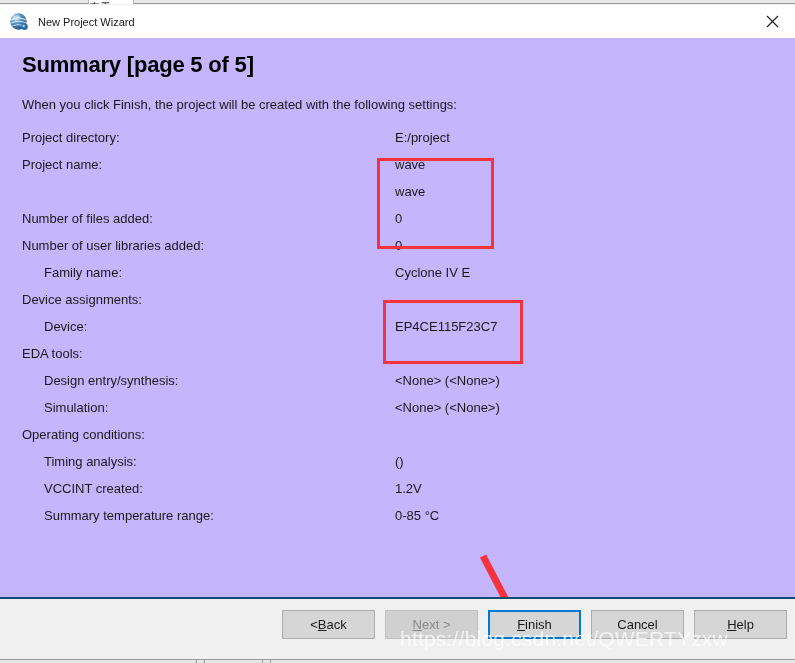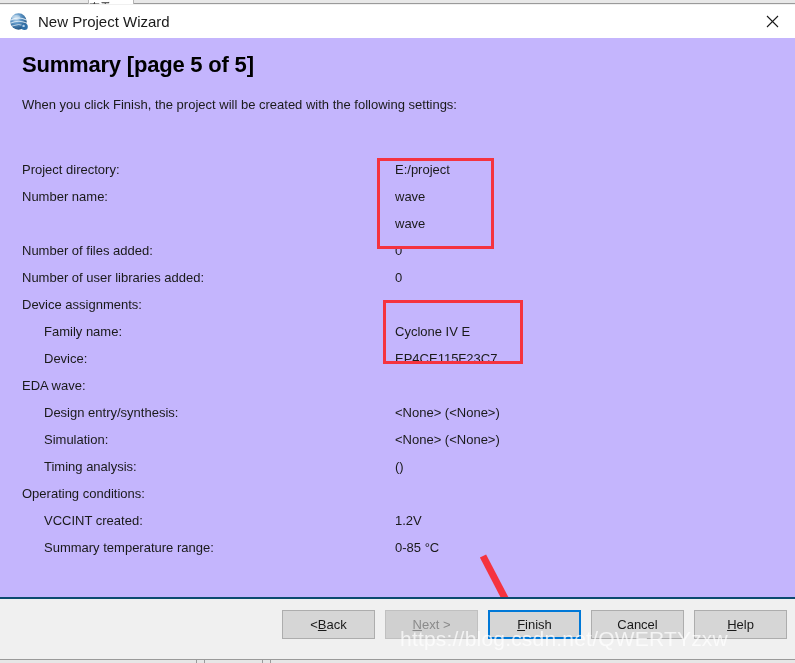--- a/index.html
+++ b/index.html
@@ -46,21 +46,21 @@
     display: flex;
     align-items: center;
   }
   #title-icon {
     width: 20px; height: 20px;
     margin-left: 9px;
     flex: 0 0 auto;
     position: relative;
   }
   #title-text {
-    font-size: 15px;
+    font-size: 11px;
     color: #1a1a1a;
     margin-left: 9px;
     white-space: nowrap;
   }
   #close-button {
     position: absolute;
     right: 0; top: 0;
     width: 46px; height: 33px;
     display: flex;
     align-items: center;
@@ -91,21 +91,20 @@
     left: 22px; top: 59px;
     font-size: 13px;
     color: #1a1a1a;
   }
 
   
   #summary-list {
     position: absolute;
     left: 0; top: 86px;
     width: 795px;
-    margin-top: 32px;
   }
   .srow {
     position: relative;
     height: 27px;
     line-height: 27px;
     font-size: 13px;
     color: #1a1a1a;
   }
   .srow .lbl {
     position: absolute;
@@ -250,62 +249,62 @@
 
   <div id="page-title">Summary [page 5 of 5]</div>
   <div id="intro-text">When you click Finish, the project will be created with the following settings:</div>
 
   <div id="summary-list">
       <div class="srow">
         <span class="lbl">Project directory:</span>
         <span class="val">E:/project</span>
       </div>
       <div class="srow">
-        <span class="lbl">Number name:</span>
+        <span class="lbl">Project name:</span>
         <span class="val">wave</span>
       </div>
       <div class="srow">
         <span class="val">wave</span>
       </div>
       <div class="srow">
         <span class="lbl">Number of files added:</span>
         <span class="val">0</span>
       </div>
       <div class="srow">
         <span class="lbl">Number of user libraries added:</span>
         <span class="val">0</span>
       </div>
-      <div class="srow">
-        <span class="lbl">Device assignments:</span>
-      </div>
       <div class="srow indent">
         <span class="lbl">Family name:</span>
         <span class="val">Cyclone IV E</span>
       </div>
+      <div class="srow">
+        <span class="lbl">Device assignments:</span>
+      </div>
       <div class="srow indent">
         <span class="lbl">Device:</span>
         <span class="val">EP4CE115F23C7</span>
       </div>
       <div class="srow">
-        <span class="lbl">EDA wave:</span>
+        <span class="lbl">EDA tools:</span>
       </div>
       <div class="srow indent">
         <span class="lbl">Design entry/synthesis:</span>
         <span class="val">&lt;None&gt; (&lt;None&gt;)</span>
       </div>
       <div class="srow indent">
         <span class="lbl">Simulation:</span>
         <span class="val">&lt;None&gt; (&lt;None&gt;)</span>
       </div>
+      <div class="srow">
+        <span class="lbl">Operating conditions:</span>
+      </div>
       <div class="srow indent">
         <span class="lbl">Timing analysis:</span>
         <span class="val">()</span>
-      </div>
-      <div class="srow">
-        <span class="lbl">Operating conditions:</span>
       </div>
       <div class="srow indent">
         <span class="lbl">VCCINT created:</span>
         <span class="val">1.2V</span>
       </div>
       <div class="srow indent">
         <span class="lbl">Summary temperature range:</span>
         <span class="val">0-85 °C</span>
       </div>
     </div>

